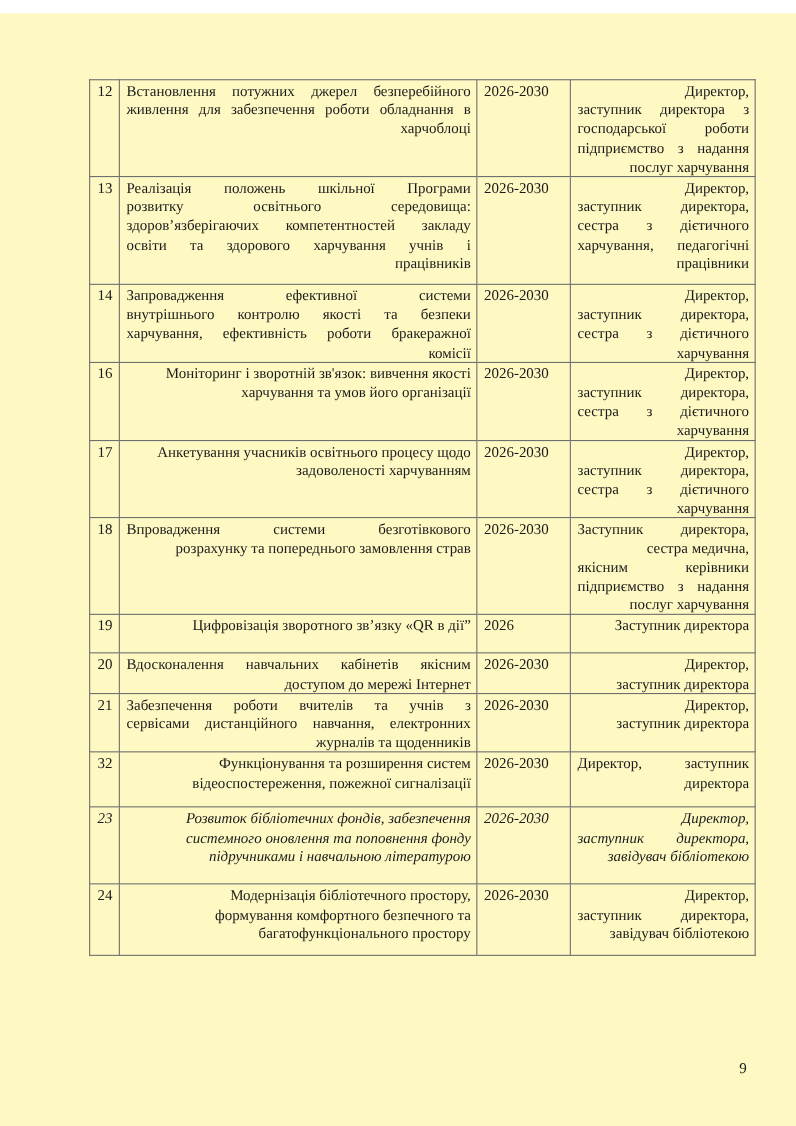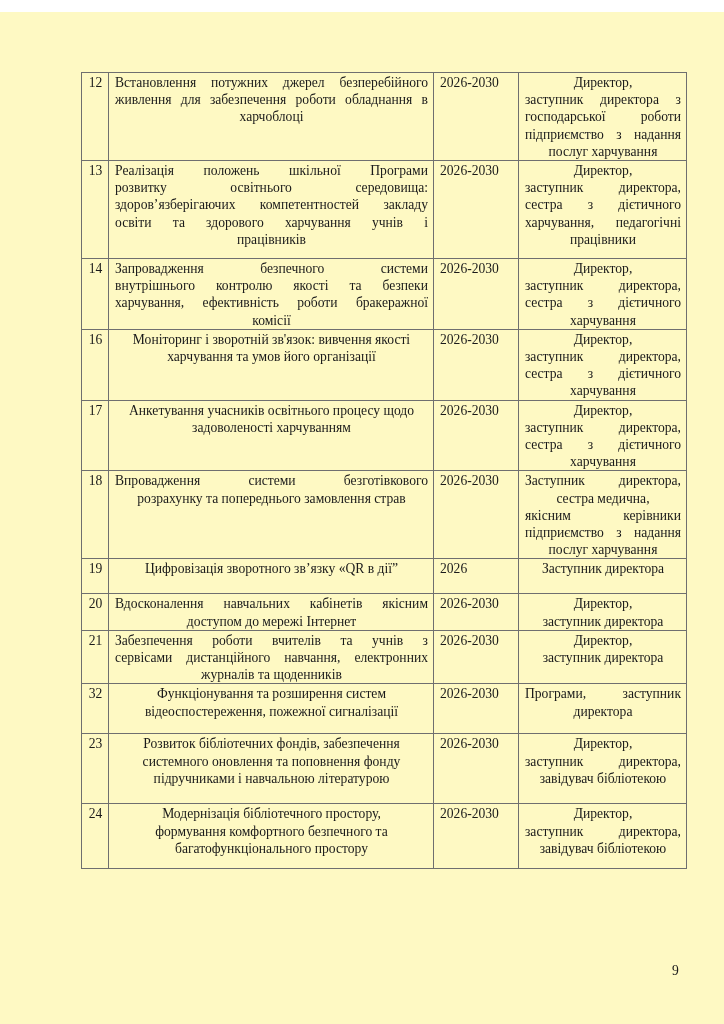--- a/index.html
+++ b/index.html
@@ -23,21 +23,21 @@
       padding: 1px 5px 0 6px;
       box-sizing: border-box;
     }
     col.c-num { width: 27px; }
     col.c-act { width: 325px; }
     col.c-term { width: 85px; }
     col.c-resp { width: 168px; }
     td.num { text-align: center; padding-left: 2px; padding-right: 2px; }
     td.act, td.resp { text-align: left; }
     .jl { display: block; text-align: justify; text-align-last: justify; }
-    .ll { display: block; text-align: center; }
+    .ll { display: block; text-align: right; }
     .page-number {
       position: absolute; left: 672px; top: 951px;
       font-size: 13.6px;
     }
   </style>
 </head>
 <body>
 
 <div class="page">
   <table class="plan">
@@ -78,21 +78,21 @@
             <span class="ll">Директор,</span>
             <span class="jl">заступник директора,</span>
             <span class="jl">сестра з дієтичного</span>
             <span class="jl">харчування, педагогічні</span>
             <span class="ll">працівники</span>
           </td>
   </tr>
         <tr style="height: 68px;">
     <td class="num">14</td>
     <td class="act">
-            <span class="jl">Запровадження безпечного системи</span>
+            <span class="jl">Запровадження ефективної системи</span>
             <span class="jl">внутрішнього контролю якості та безпеки</span>
             <span class="jl">харчування, ефективність роботи бракеражної</span>
             <span class="ll">комісії</span>
           </td>
     <td class="term">2026-2030</td>
     <td class="resp">
             <span class="ll">Директор,</span>
             <span class="jl">заступник директора,</span>
             <span class="jl">сестра з дієтичного</span>
             <span class="ll">харчування</span>
@@ -177,25 +177,25 @@
           </td>
   </tr>
         <tr style="height: 50px;">
     <td class="num">32</td>
     <td class="act">
             <span class="ll">Функціонування та розширення систем</span>
             <span class="ll">відеоспостереження, пожежної сигналізації</span>
           </td>
     <td class="term">2026-2030</td>
     <td class="resp">
-            <span class="jl">Програми, заступник</span>
+            <span class="jl">Директор, заступник</span>
             <span class="ll">директора</span>
           </td>
   </tr>
-        <tr style="height: 70px;">
+        <tr style="height: 70px; font-style: italic;">
     <td class="num">23</td>
     <td class="act">
             <span class="ll">Розвиток бібліотечних фондів, забезпечення</span>
             <span class="ll">системного оновлення та поповнення фонду</span>
             <span class="ll">підручниками і навчальною літературою</span>
           </td>
     <td class="term">2026-2030</td>
     <td class="resp">
             <span class="ll">Директор,</span>
             <span class="jl">заступник директора,</span>

